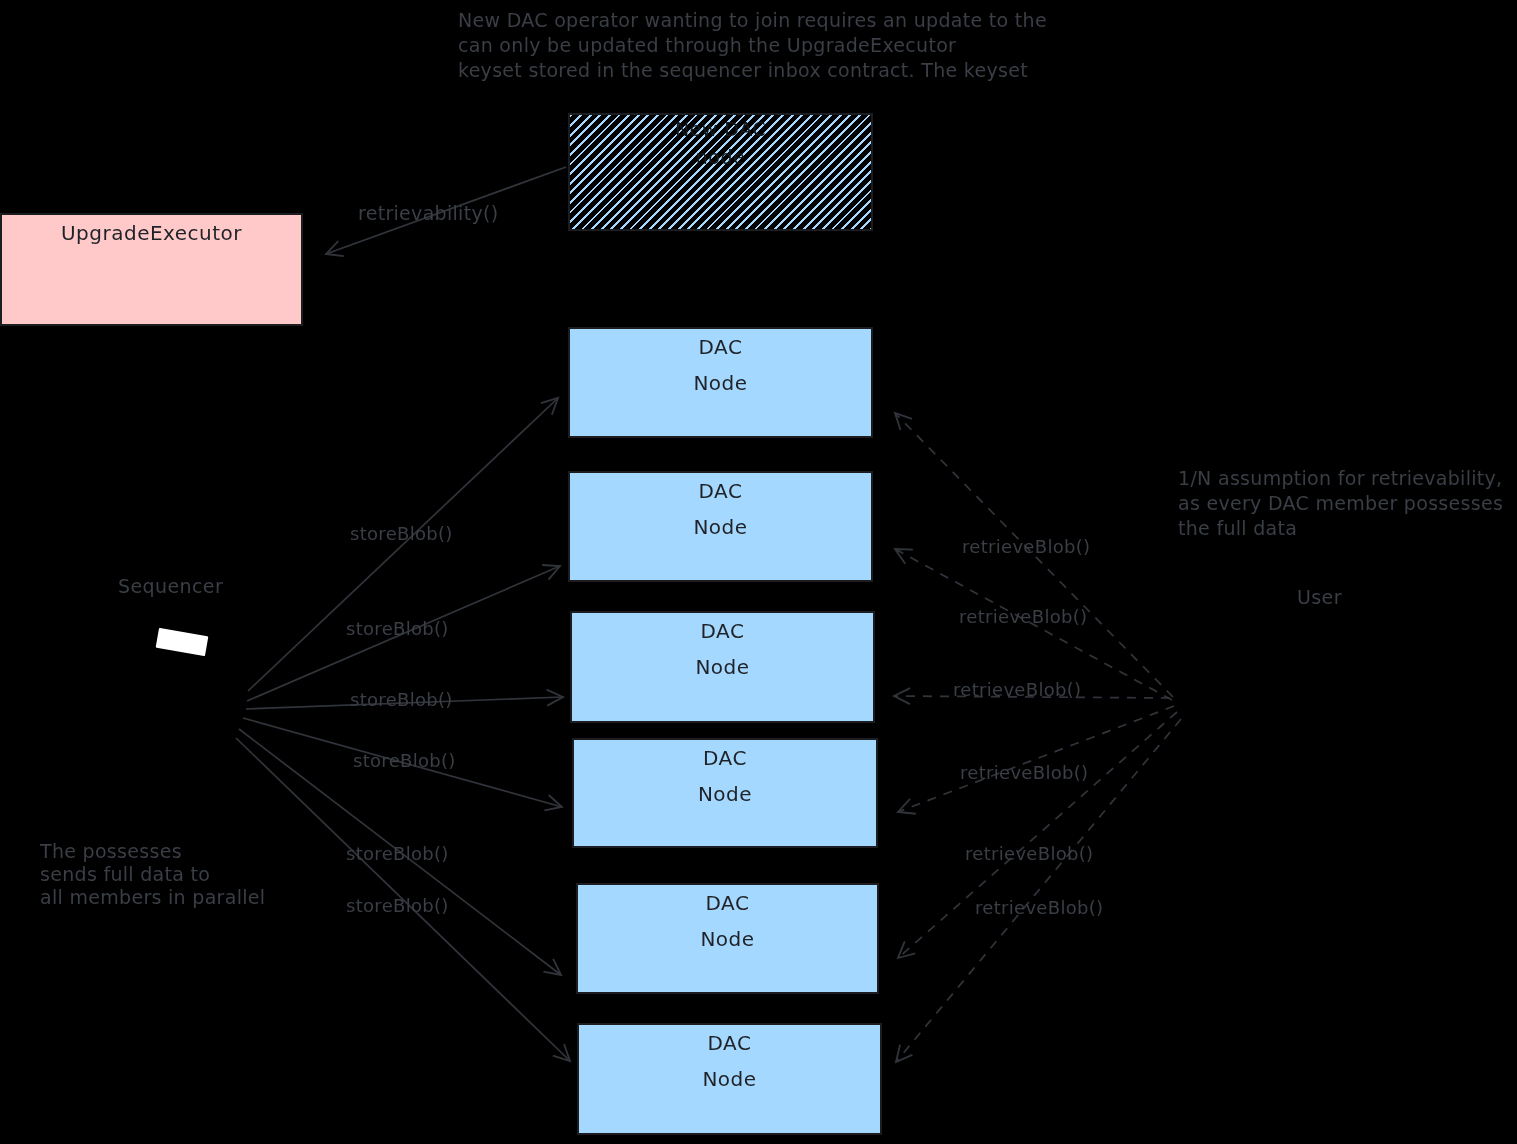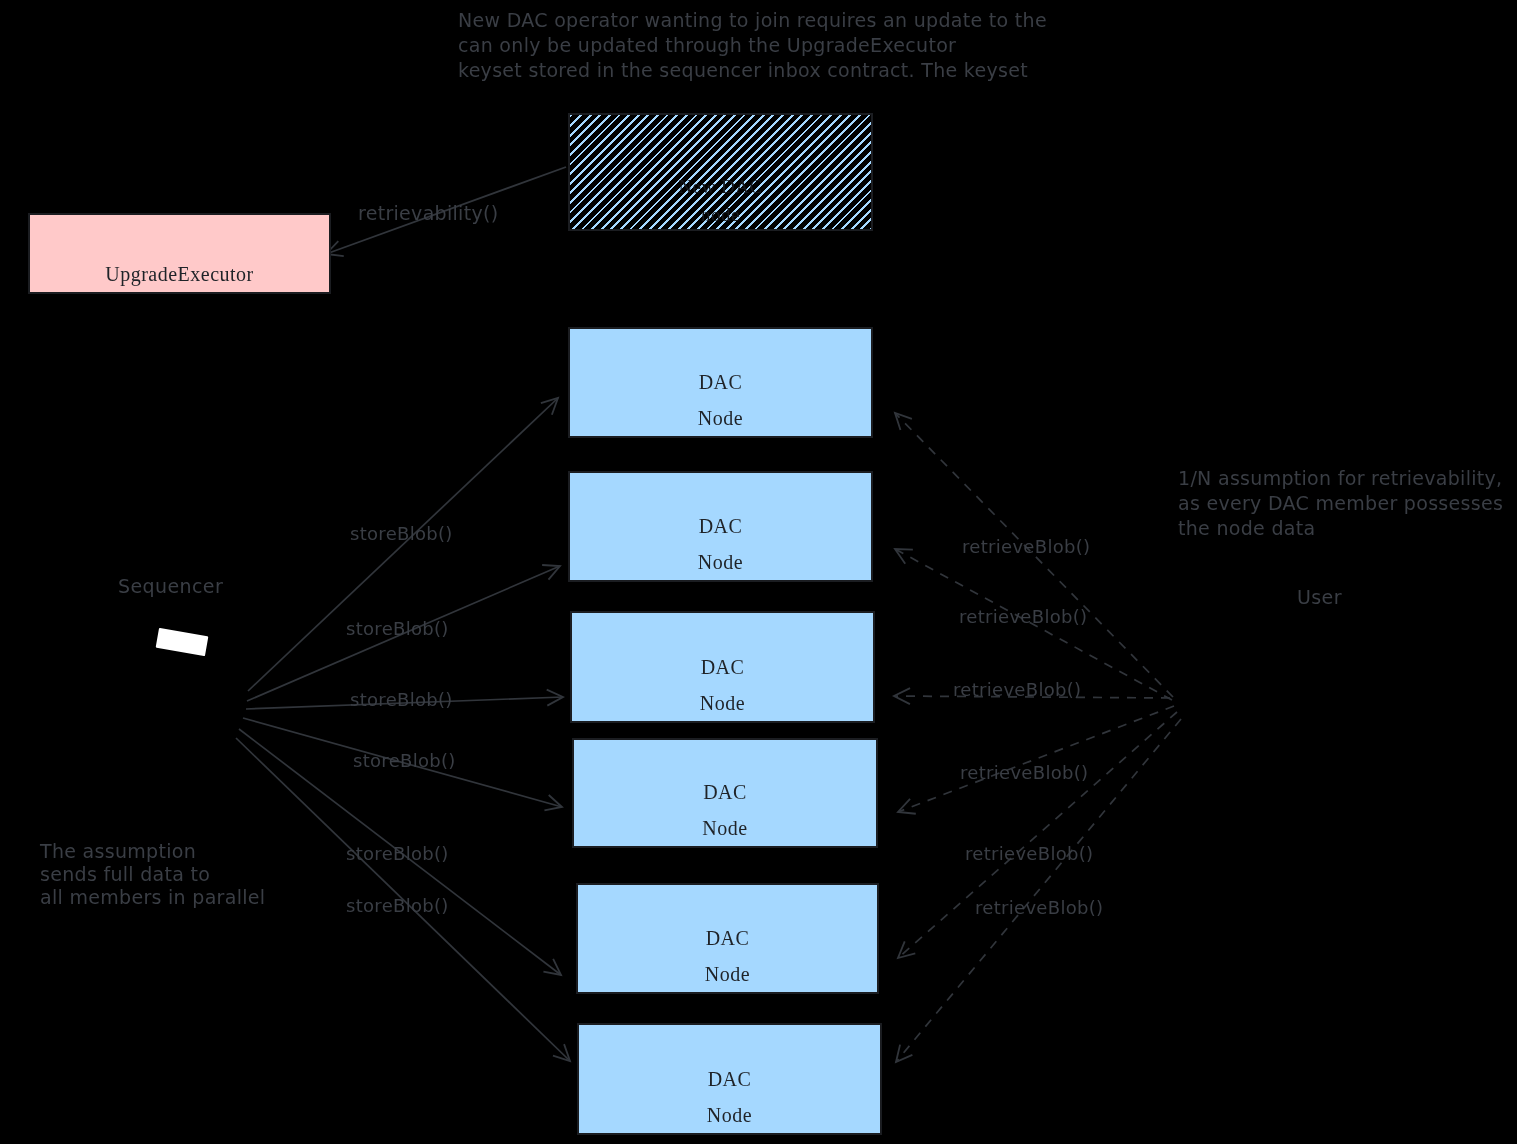--- a/index.html
+++ b/index.html
@@ -9,23 +9,23 @@
     --stroke:#31353b;
     --note:#3a3e45;
     --box-border:#1b1d21;
     --box-text:#1f2328;
     --screen:#ffffff;
   }
   *{box-sizing:border-box;margin:0;padding:0;}
   body{background:var(--bg);font-family:"DejaVu Sans",sans-serif;}
   .stage{position:relative;width:1517px;height:1144px;background:var(--bg);overflow:hidden;}
   .arrows{position:absolute;left:0;top:0;z-index:1;}
-  .box{position:absolute;z-index:2;display:flex;align-items:flex-end;justify-content:center;
+  .box{position:absolute;z-index:2;display:flex;align-items:flex-start;justify-content:center;
        text-align:center;border:2px solid var(--box-border);color:var(--box-text);
-       font-size:20px;line-height:36px;letter-spacing:.5px;font-family:Liberation Serif, serif;}
+       font-size:20px;line-height:36px;letter-spacing:.5px;}
   .node{background:var(--node-fill);}
   .executor{background:var(--executor-fill);font-size:20px;}
   .hatched{
      background:repeating-linear-gradient(135deg, var(--node-fill) 0 2px, transparent 2px 6.8px);
      color:#14171c;font-size:19px;line-height:28px;
   }
   .note{position:absolute;z-index:2;color:var(--note);font-size:19px;line-height:25px;letter-spacing:.3px;}
   .edge-label{position:absolute;z-index:2;color:var(--note);font-size:18px;letter-spacing:.3px;white-space:nowrap;}
   .plain-label{position:absolute;z-index:2;color:var(--note);font-size:19px;letter-spacing:.4px;white-space:nowrap;}
   .seq-screen{position:absolute;z-index:2;left:157px;top:632px;width:50px;height:20px;
@@ -66,21 +66,21 @@
     <div>keyset stored in the sequencer inbox contract. The keyset</div>
   </div>
 
   <div class="box hatched" style="left:568px;top:113px;width:305px;height:118px;">
     <div>
       <div>New DAC</div>
       <div>node</div>
     </div>
   </div>
 
-  <div class="box executor" style="left:28px;top:213px;width:303px;height:81px;">
+  <div class="box executor" style="left:0;top:213px;width:303px;height:113px;">
     <div>UpgradeExecutor</div>
   </div>
 
   <div class="edge-label" style="left:358px;top:202px;font-size:19px;">retrievability()</div>
 
   <div class="box node" style="left:568px;top:327px;width:305px;height:111px;">
     <div>
         <div>DAC</div>
          <div>Node</div>
       </div>
@@ -129,24 +129,24 @@
   <div class="edge-label" style="left:962px;top:536px;">retrieveBlob()</div>
   <div class="edge-label" style="left:959px;top:606px;">retrieveBlob()</div>
   <div class="edge-label" style="left:953px;top:679px;">retrieveBlob()</div>
   <div class="edge-label" style="left:960px;top:762px;">retrieveBlob()</div>
   <div class="edge-label" style="left:965px;top:843px;">retrieveBlob()</div>
   <div class="edge-label" style="left:975px;top:897px;">retrieveBlob()</div>
 
   <div class="note" style="left:1178px;top:466px;">
     <div>1/N assumption for retrievability,</div>
     <div>as every DAC member possesses</div>
-    <div>the node data</div>
+    <div>the full data</div>
   </div>
 
   <div class="plain-label" style="left:1253px;top:586px;margin-left:44px;">User</div>
 
   <div class="note" style="left:40px;top:840px;line-height:23px;">
-    <div>The assumption</div>
+    <div>The possesses</div>
     <div>sends full data to</div>
     <div>all members in parallel</div>
   </div>
 
 </div>
 
 </body></html>

